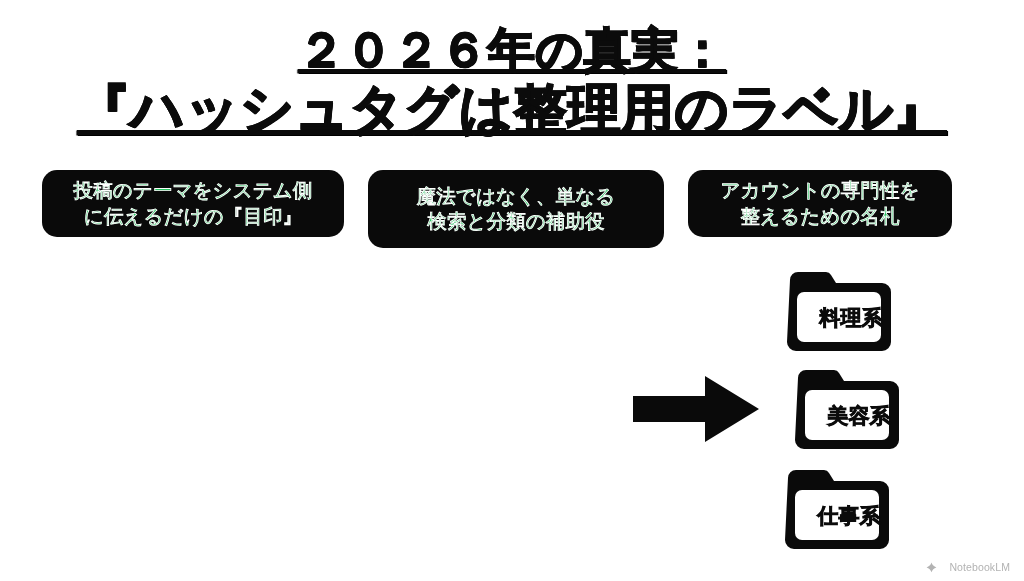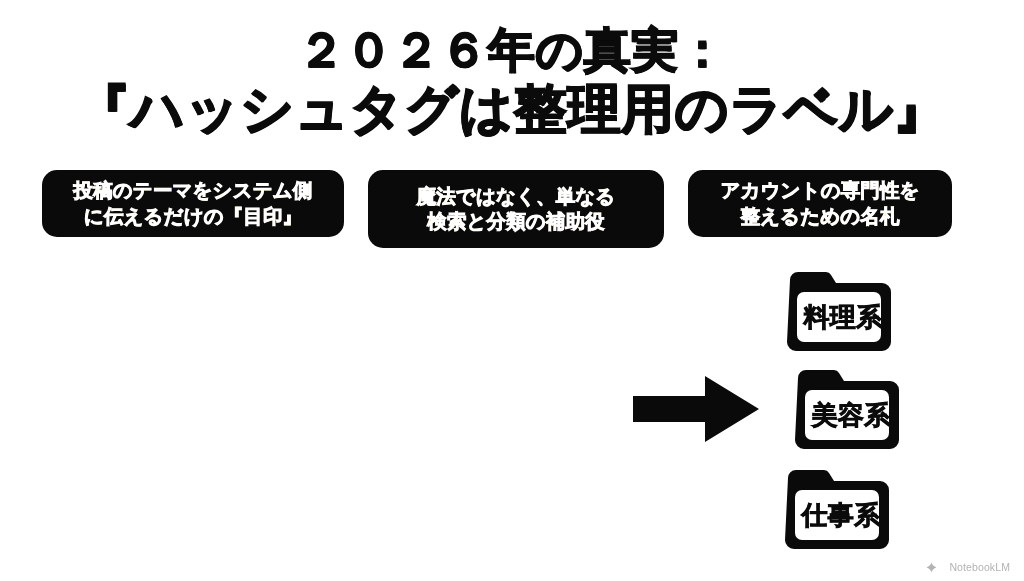--- a/index.html
+++ b/index.html
@@ -28,35 +28,36 @@
     text-align: center;
   }
   .title-line {
     display: block;
     color: #0b0b0b;
     font-weight: 700;
     letter-spacing: 0.01em;
     line-height: 1.12;
     -webkit-text-stroke: 1.6px #0b0b0b;
     text-shadow: 1px 1px 0 #000, -0.5px 0.5px 0 #000;
+    text-decoration: underline;
   }
   .title-line-1 { font-size: 47px; }
   .title-line-2 { font-size: 53px; margin-top: 2px; }
 
   
   .pill {
     position: absolute;
     background: #0a0a0a;
     border-radius: 15px;
-    color: #fde047;
+    color: #22c55e;
     display: flex;
     align-items: center;
     justify-content: center;
     text-align: center;
-    font-weight: 700;
+    font-weight: 400;
     font-size: 19.5px;
     line-height: 1.3;
     letter-spacing: 0.005em;
     -webkit-text-stroke: 0.9px #ffffff;
     padding: 0 8px;
     box-sizing: border-box;
   }
   .pill span { display: block; }
   #pill-1 { left: 42px;  top: 170px; width: 302px; height: 67px; }
   #pill-2 { left: 368px; top: 170px; width: 296px; height: 78px; }
@@ -95,30 +96,30 @@
 
   
   .folder {
     position: absolute;
     width: 114px;
     height: 84px;
   }
   .folder svg { display: block; }
   .folder-label {
     position: absolute;
-    left: 4px;
+    left: 12px;
     top: 0;
     width: 114px;
     height: 84px;
     display: flex;
     align-items: center;
     justify-content: center;
     padding-top: 11px;
     box-sizing: border-box;
-    font-size: 26px;
+    font-size: 21px;
     font-weight: 700;
     color: #0b0b0b;
     -webkit-text-stroke: 0.8px #0b0b0b;
     letter-spacing: 0.01em;
     pointer-events: none;
   }
   #folder-1 { left: 782px; top: 270px; }
   #folder-2 { left: 790px; top: 368px; font-family: Liberation Mono, monospace; }
   #folder-3 { left: 780px; top: 468px; }
 

